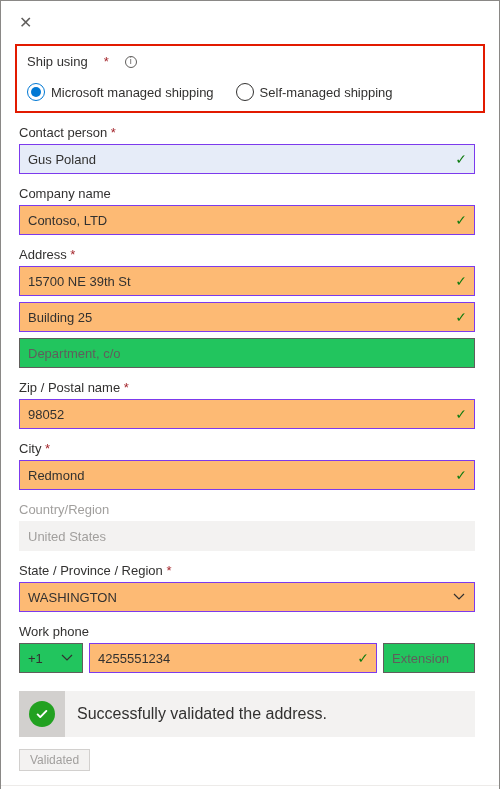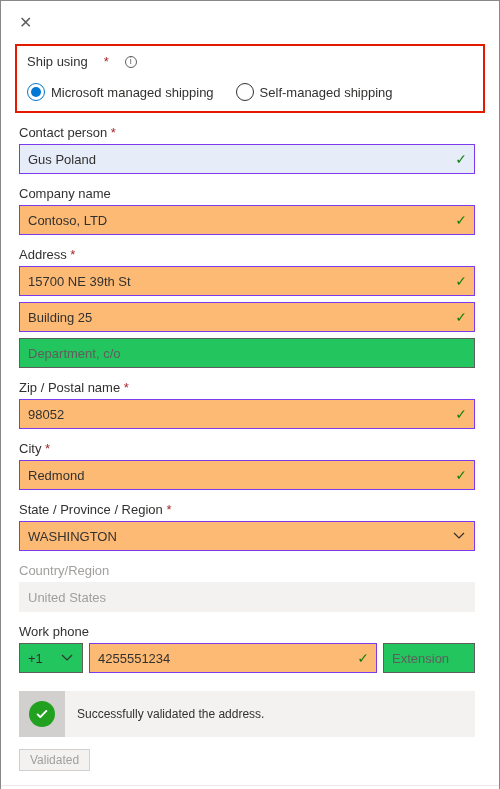--- a/index.html
+++ b/index.html
@@ -134,21 +134,21 @@
     gap: 6px;
   }
   .cc-wrap { position: relative; width: 64px; }
   .phone-main { position: relative; flex: 1; }
   .ext-wrap { width: 92px; }
   .validation-banner {
     display: flex;
     align-items: center;
     margin-top: 18px;
     background: #f3f2f1;
-    font-size: 12px;
+    font-size: 16px;
   }
   .validation-icon-box {
     width: 46px; height: 46px;
     background: #d2d0ce;
     display: flex;
     align-items: center; justify-content: center;
   }
   .validation-circle {
     width: 26px; height: 26px;
     background: #22a121;
@@ -252,38 +252,38 @@
         <span>City</span>
         <span class="req"> *</span>
       </label>
       <div class="input-wrap">
         <input class="input validated" value="Redmond" style="">
         <span class="check-mark">✓</span>
       </div>
     </div>
 
     <div class="field">
+      <label class="field-label disabled">Country/Region</label>
+      <div class="input-wrap">
+        <input class="input disabled" disabled="" value="United States" style="">
+      </div>
+    </div>
+
+    <div class="field">
       <label class="field-label">
         <span>State / Province / Region</span>
         <span class="req"> *</span>
       </label>
       <div class="input-wrap">
         <input class="input validated" readonly="" value="WASHINGTON" style="">
         <span class="select-caret">
           <svg width="12" height="8" viewBox="0 0 12 8">
               <path d="M1 1l5 5 5-5" stroke="#323130" stroke-width="1.2" fill="none"></path>
             </svg>
         </span>
-      </div>
-    </div>
-
-    <div class="field">
-      <label class="field-label disabled">Country/Region</label>
-      <div class="input-wrap">
-        <input class="input disabled" disabled="" value="United States" style="">
       </div>
     </div>
 
     <div class="field">
       <label class="field-label">Work phone</label>
       <div class="phone-row">
         <div class="cc-wrap">
           <input class="input" readonly="" value="+1" style="">
           <span class="select-caret">
             <svg width="12" height="8" viewBox="0 0 12 8">

